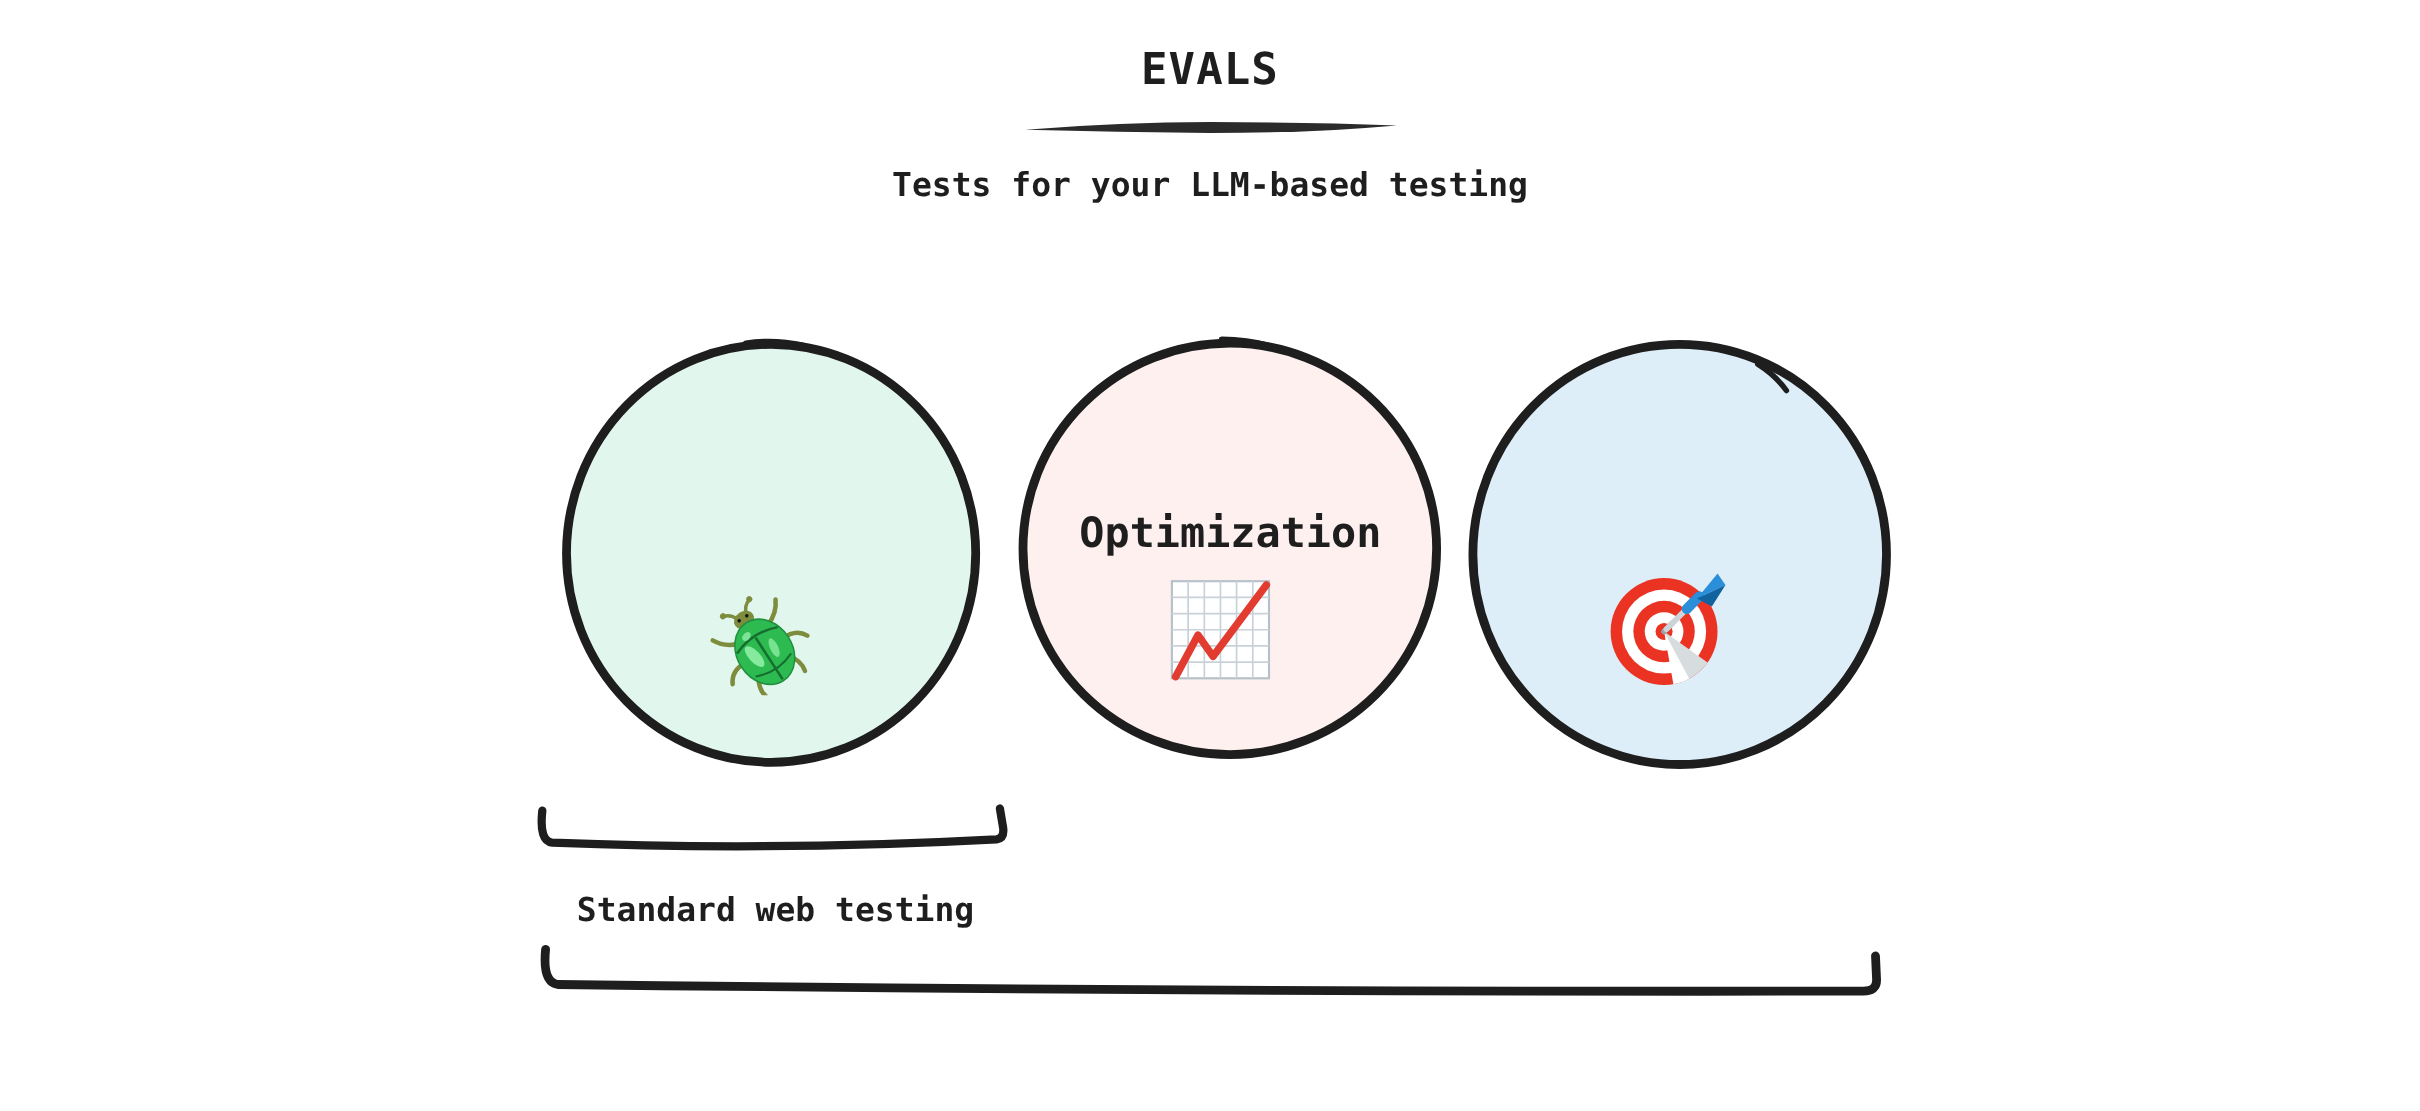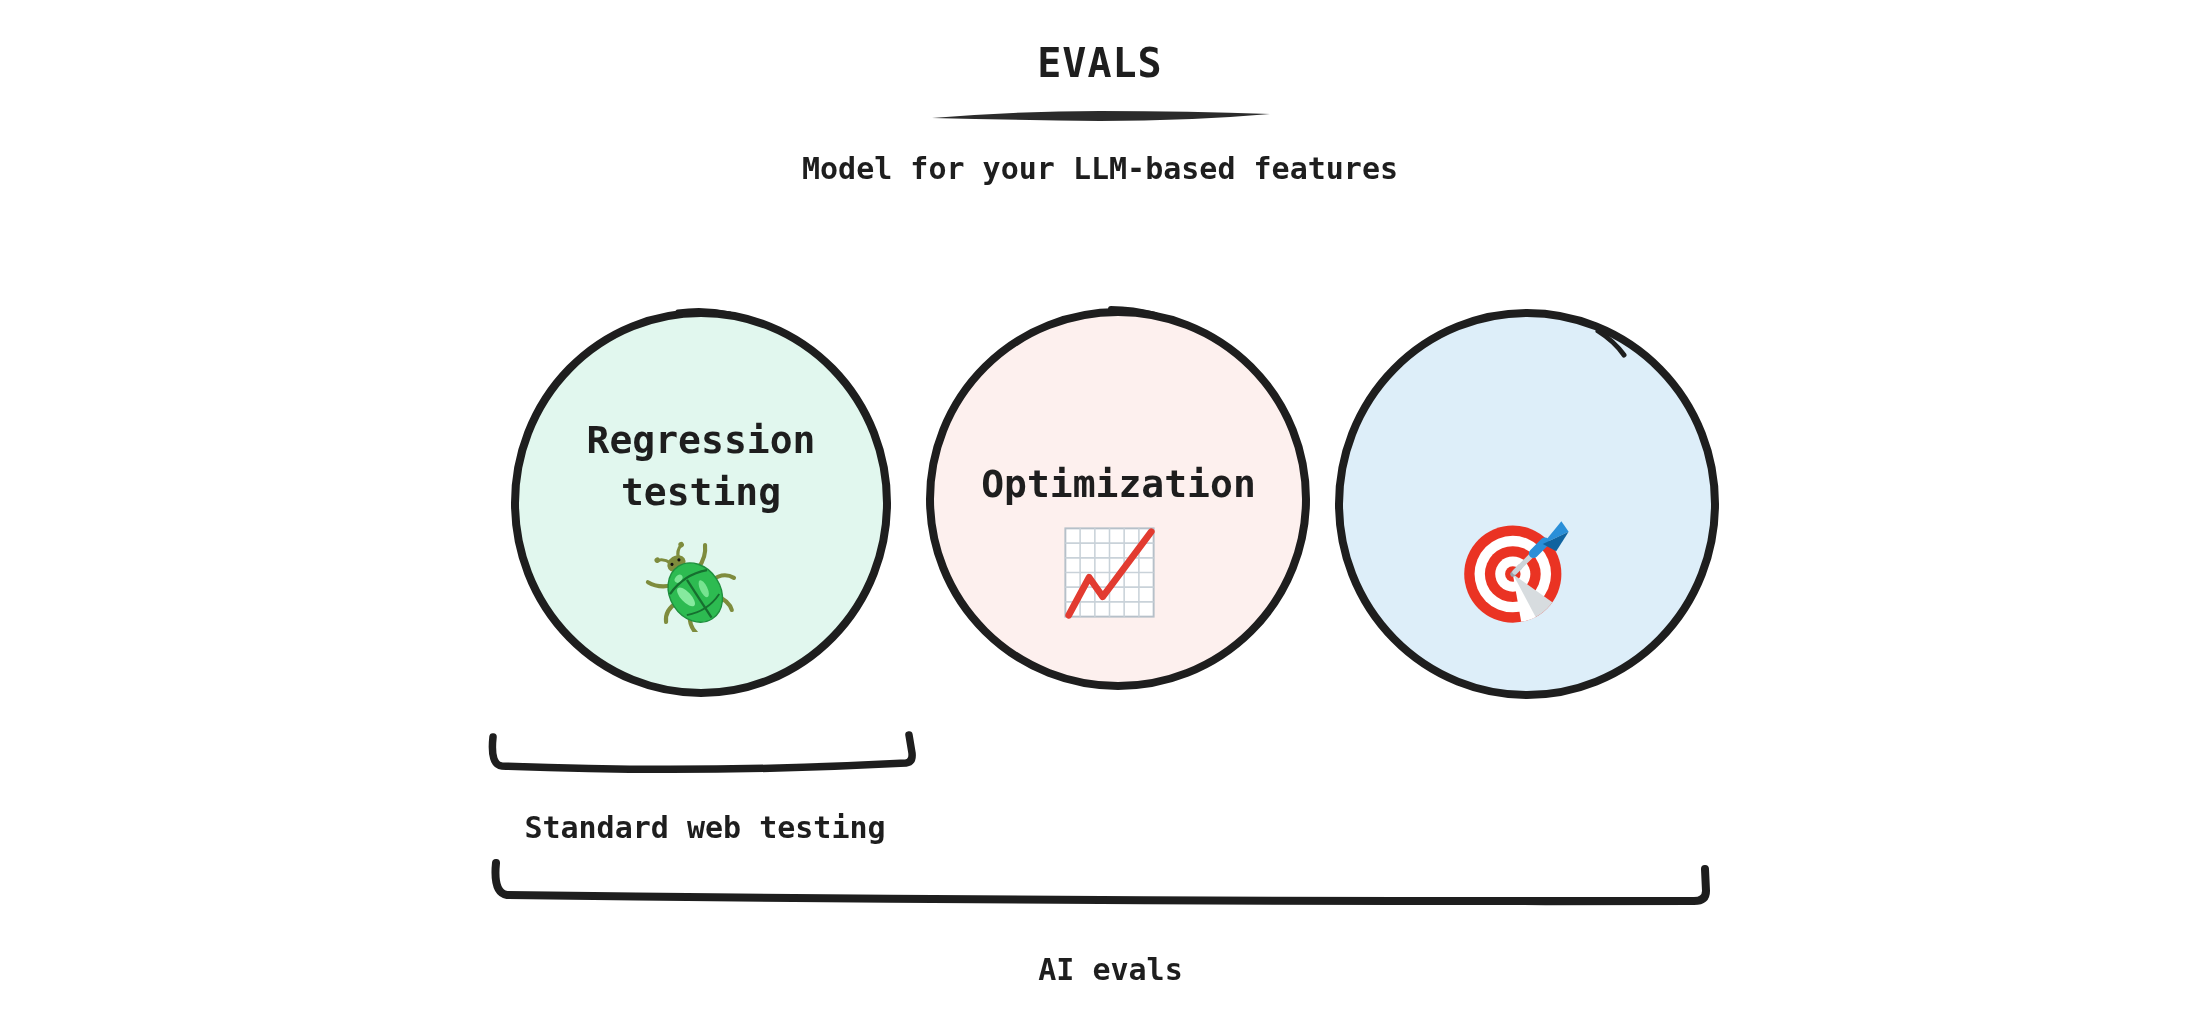--- a/index.html
+++ b/index.html
@@ -42,30 +42,28 @@
   }
   svg { display: block; }
   .ink { pointer-events: none; }
 </style>
 </head>
 <body>
 
 <div class="canvas">
 
   <div class="abs title">EVALS</div>
-  <div class="abs subtitle">Model for your LLM-based features</div>
+  <div class="abs subtitle">Tests for your LLM-based testing</div>
 
   <div class="abs" style="left:506px; top:304px; width:390px; height:398px;">
     <svg viewBox="0 0 390 398" width="390" height="398">
       <ellipse cx="195" cy="199" rx="186" ry="190" stroke="#1e1e1e" stroke-width="8" fill="#e1f7ee"></ellipse>
       <path d="M 172 8 q 26 -4 52 2" fill="none" stroke="#1e1e1e" stroke-width="5" stroke-linecap="round"></path>
     </svg>
   </div>
-  <div class="abs circle-label" style="left:506px; top:414px; width:390px;">Regression
-testing</div>
   <svg class="abs" style="left:645px; top:540px;" width="92" height="92" viewBox="0 0 100 100">
     <g transform="rotate(-33 50 50)">
       <path d="M 45 17 Q 42 9 35 7" fill="none" stroke="#7e8c3d" stroke-width="3.5" stroke-linecap="round"></path>
       <path d="M 55 17 Q 58 9 65 7" fill="none" stroke="#7e8c3d" stroke-width="3.5" stroke-linecap="round"></path>
       <circle cx="34.5" cy="6.5" r="3" fill="#7e8c3d"></circle>
       <circle cx="65.5" cy="6.5" r="3" fill="#7e8c3d"></circle>
       <path d="M 33 38 Q 19 33 13 21" fill="none" stroke="#7e8c3d" stroke-width="4.5" stroke-linecap="round"></path>
       <path d="M 28 57 Q 12 56 6 68" fill="none" stroke="#7e8c3d" stroke-width="4.5" stroke-linecap="round"></path>
       <path d="M 33 73 Q 24 86 27 96" fill="none" stroke="#7e8c3d" stroke-width="4.5" stroke-linecap="round"></path>
       <path d="M 67 38 Q 81 33 87 21" fill="none" stroke="#7e8c3d" stroke-width="4.5" stroke-linecap="round"></path>
@@ -126,15 +124,14 @@
     <polygon points="82,31 107,19 95,38" fill="#10639f"></polygon>
   </svg>
 
   <svg class="abs ink" style="left:0; top:0;" width="2200" height="1010" viewBox="0 0 2200 1010">
     <path d="M 932 118 Q 1020 111 1100 111 Q 1190 111 1270 114 Q 1190 121 1100 121 Q 1015 120 932 118 Z" fill="#2b2b2b"></path>
     <path d="M 493 737 Q 490 765 502 766 Q 700 774 906 763 Q 913 762 912 753 L 909 735" fill="none" stroke="#1e1e1e" stroke-width="7.5" stroke-linecap="round" stroke-linejoin="round"></path>
     <path d="M 496 863 Q 493 893 507 895 Q 1100 902 1694 901 Q 1706 901 1706 891 L 1705 869" fill="none" stroke="#1e1e1e" stroke-width="8" stroke-linecap="round" stroke-linejoin="round"></path>
   </svg>
 
   <div class="abs bracket-label" style="left:455px; top:794px; width:500px;">Standard web testing</div>
-  <div class="abs bracket-label" style="left:858px; top:936px; width:505px;">AI evals</div>
 
 </div>
 
 </body></html>

